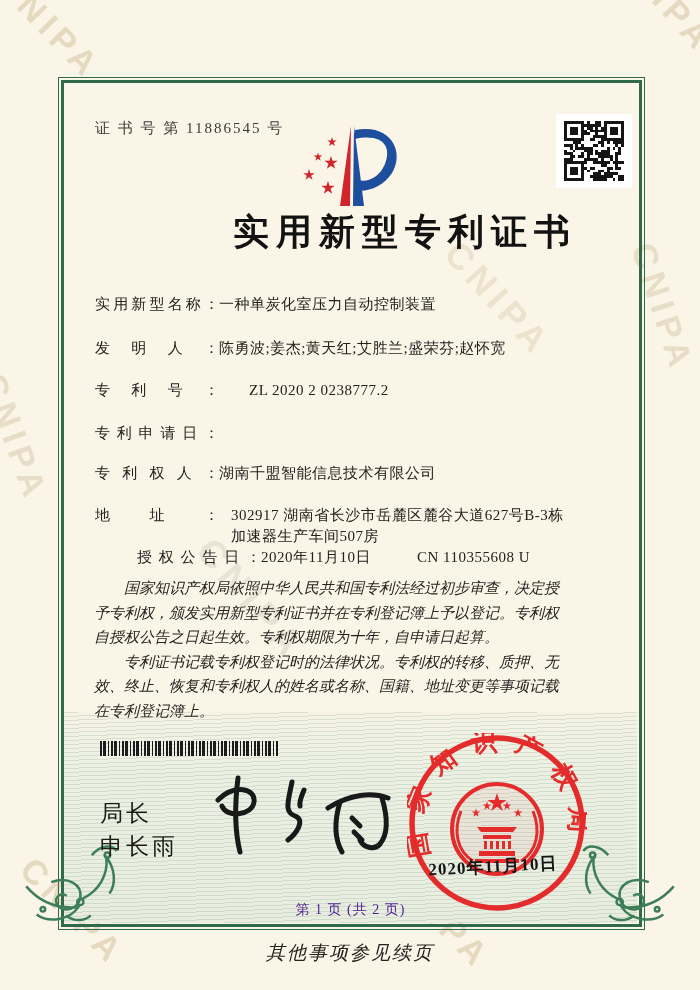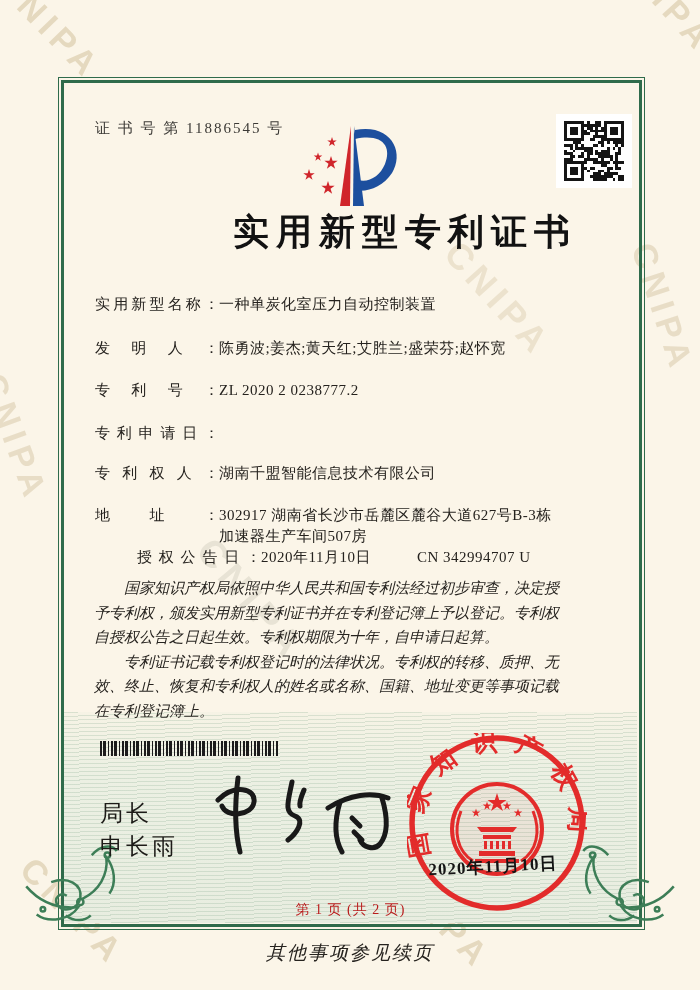--- a/index.html
+++ b/index.html
@@ -53,21 +53,21 @@
   
   .barcode{position:absolute;left:100px;top:741px;width:178px;height:15px;
     background:repeating-linear-gradient(90deg,#1c1c1c 0 2px,transparent 2px 3px,#1c1c1c 3px 6px,
       transparent 6px 8px,#1c1c1c 8px 9px,transparent 9px 11px);}
   .director{position:absolute;left:100px;top:797px;font-size:23px;letter-spacing:3px;color:#1d1b18;line-height:33px;}
   .signature{position:absolute;left:200px;top:760px;}
   .seal{position:absolute;left:407px;top:733px;width:180px;height:180px;opacity:.95;}
   .sealdate{position:absolute;left:412px;top:855px;width:162px;text-align:center;font-size:17px;
     font-weight:bold;letter-spacing:1px;color:#141414;transform:rotate(-3deg);}
   .pageinfo{position:absolute;left:58px;top:901px;width:585px;text-align:center;font-size:14px;
-    letter-spacing:1px;color:#b91c1c;}
+    letter-spacing:1px;color:#4c1d95;}
   .contnote{position:absolute;left:0;top:940px;width:700px;text-align:center;font-size:19px;
     letter-spacing:2px;color:#26231f;font-style:italic;}
 </style>
 </head>
 <body>
 
 <div class="page">
 
   <span class="wm wm1">CNIPA</span>
   <span class="wm wm2">CNIPA</span>
@@ -572,39 +572,39 @@
   <div class="title">实用新型专利证书</div>
 
   <div class="field" style="top:294px;">
     <span class="flabel">实用新型名称：</span>
     <span class="fvalue">一种单炭化室压力自动控制装置</span>
   </div>
   <div class="field" style="top:338px;">
     <span class="flabel">发明人：</span>
     <span class="fvalue">陈勇波;姜杰;黄天红;艾胜兰;盛荣芬;赵怀宽</span>
   </div>
-  <div class="field" style="top:380px;">
+  <div class="field" style="top:380px;gap:30px;">
     <span class="flabel">专利号：</span>
     <span class="fvalue">ZL 2020 2 0238777.2</span>
   </div>
   <div class="field" style="top:423px;">
     <span class="flabel">专利申请日：</span>
   </div>
   <div class="field" style="top:463px;">
     <span class="flabel">专利权人：</span>
     <span class="fvalue">湖南千盟智能信息技术有限公司</span>
   </div>
-  <div class="field" style="top:505px;">
+  <div class="field" style="top:505px;gap:12px;">
     <span class="flabel">地址：</span>
     <span class="fvalue">302917 湖南省长沙市岳麓区麓谷大道627号B-3栋加速器生产车间507房</span>
   </div>
   <div class="field" style="top:547px;margin-left:42px;">
     <span class="flabel">授权公告日：</span>
     <span class="fvalue2 w142">2020年11月10日</span>
-    <span class="fvalue2" style="margin-left:8px;">CN 342994707 U</span>
+    <span class="fvalue2" style="margin-left:8px;">CN 110355608 U</span>
   </div>
 
   <div class="paras">
     <p>国家知识产权局依照中华人民共和国专利法经过初步审查，决定授予专利权，颁发实用新型专利证书并在专利登记簿上予以登记。专利权自授权公告之日起生效。专利权期限为十年，自申请日起算。</p>
     <p>专利证书记载专利权登记时的法律状况。专利权的转移、质押、无效、终止、恢复和专利权人的姓名或名称、国籍、地址变更等事项记载在专利登记簿上。</p>
   </div>
 
   <div class="barcode"></div>
 
   <div class="director">

